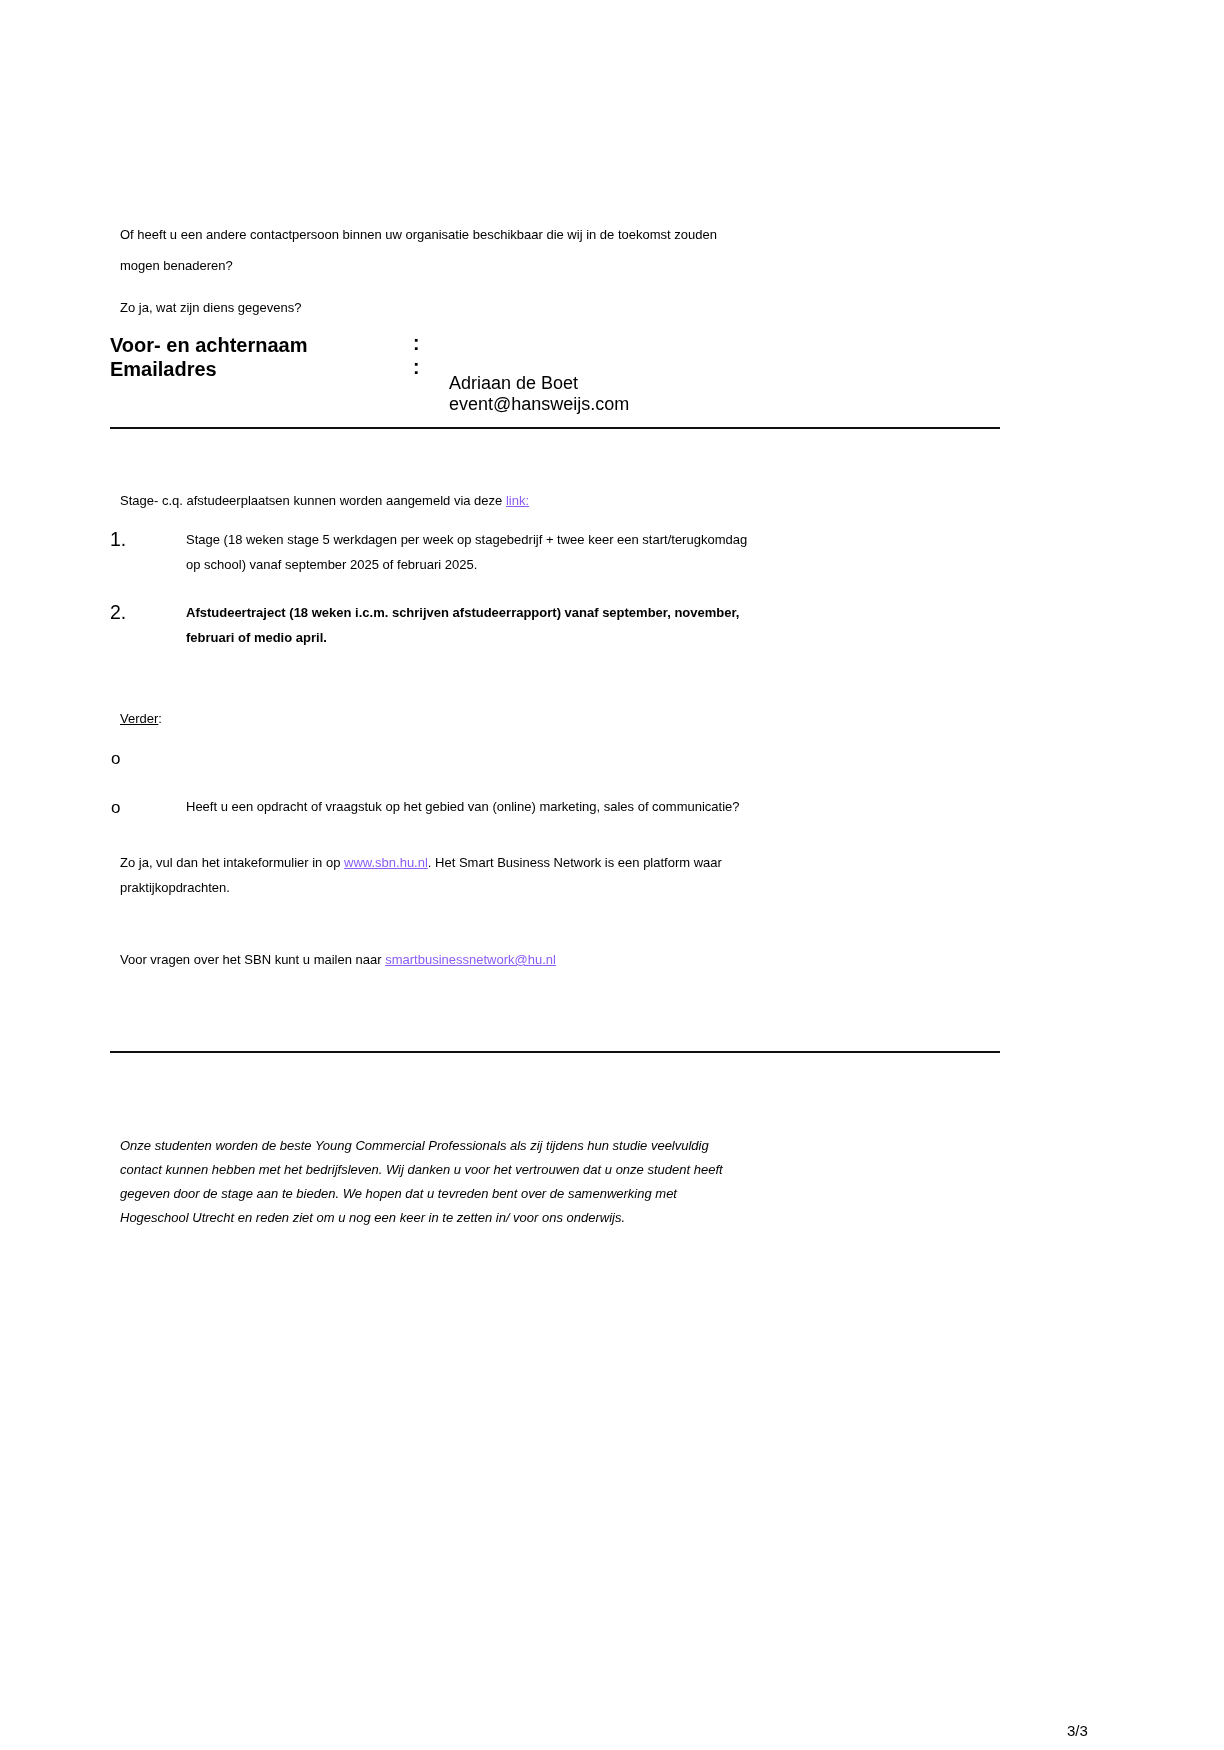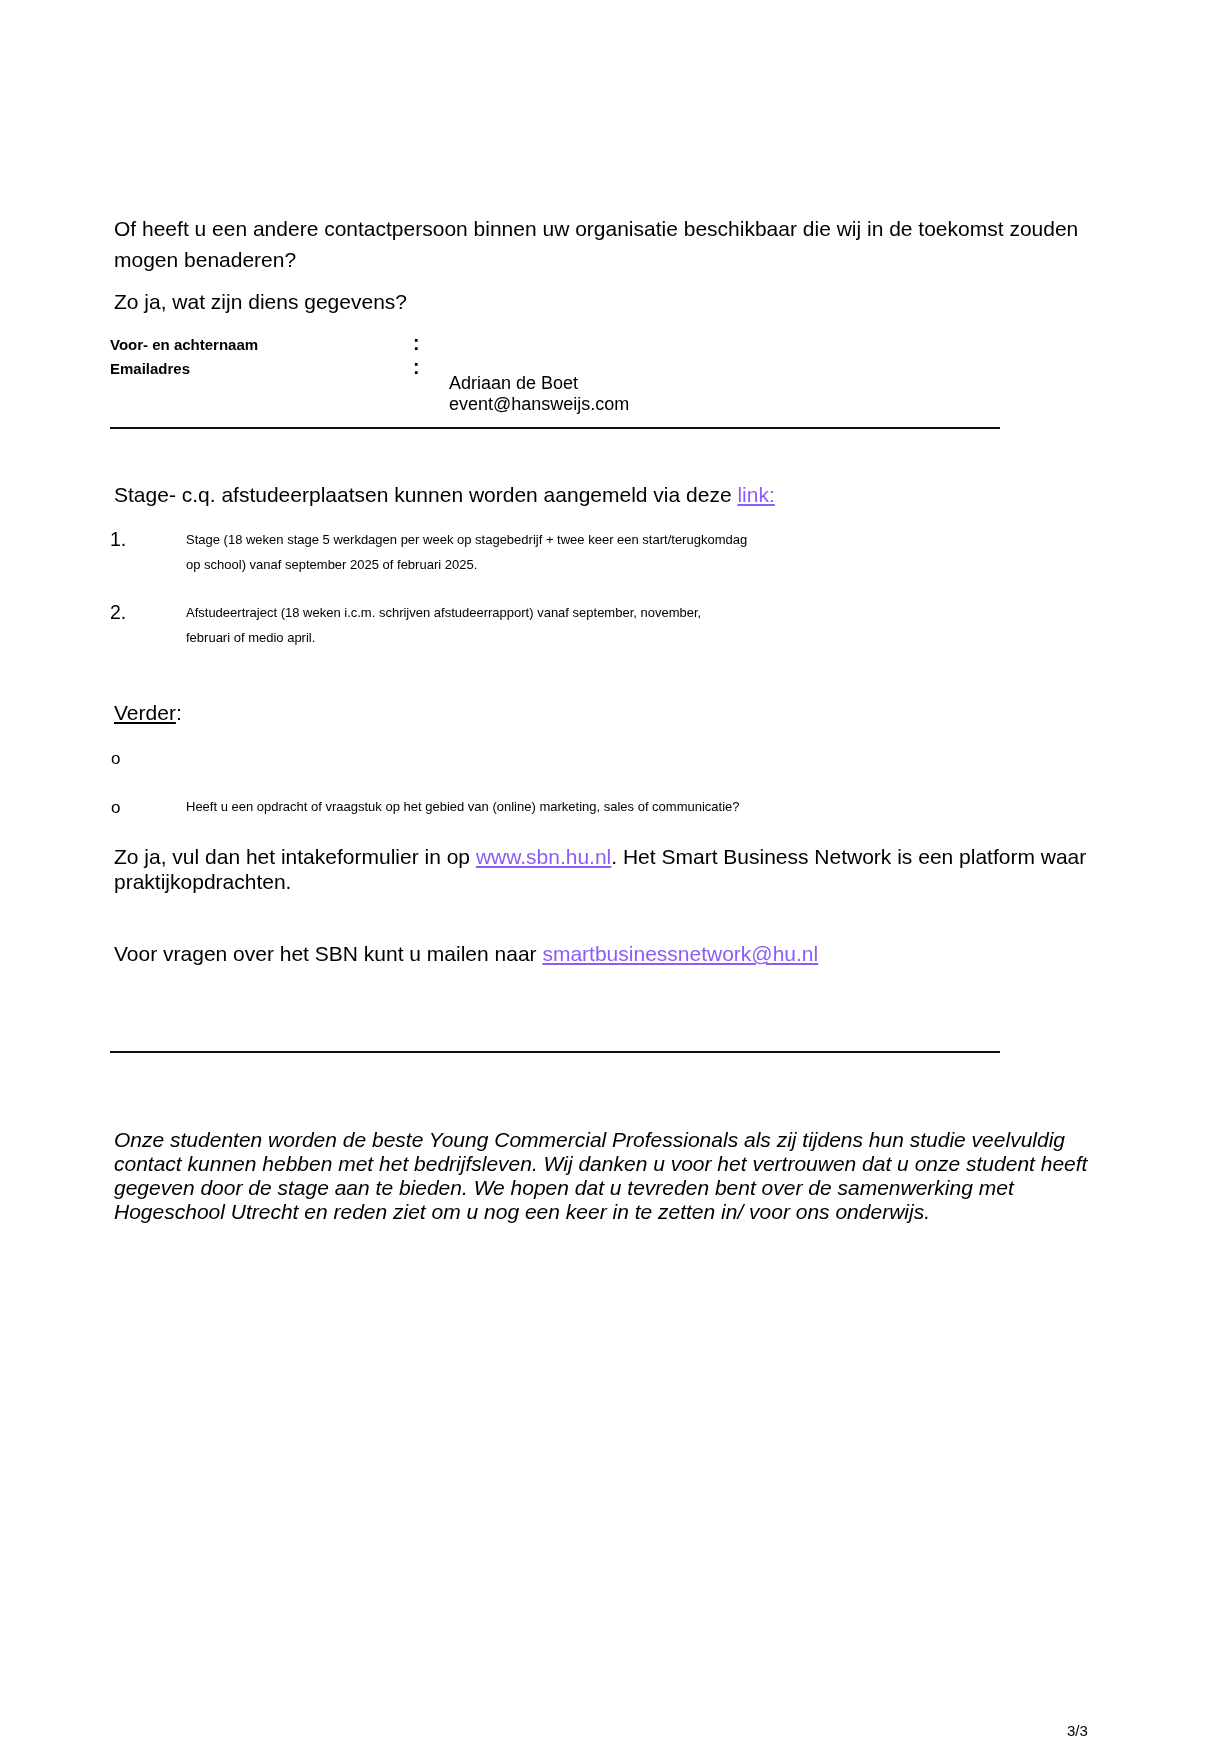--- a/index.html
+++ b/index.html
@@ -1,23 +1,23 @@
 <!DOCTYPE html>
 <html><head>
   <meta charset="utf-8">
   <style>
     html, body { margin: 0; padding: 0; background: #ffffff; }
     body {
       width: 1224px; height: 1750px; position: relative; overflow: hidden;
       font-family: "Liberation Sans", sans-serif; color: #000;
     }
     .page { position: absolute; left: 0; top: 0; width: 1224px; height: 1750px; }
-    .txt { position: absolute; left: 110px; font-size: 21px; line-height: 25px; margin: 4px; }
+    .txt { position: absolute; left: 110px; font-size: 13px; line-height: 25px; margin: 10px; }
     .w-full { width: 990px; }
-    .label { position: absolute; left: 110px; font-size: 15px; font-weight: bold; line-height: 24px; }
+    .label { position: absolute; left: 110px; font-size: 20px; font-weight: bold; line-height: 24px; }
     .colon { position: absolute; left: 413px; font-size: 19.5px; font-weight: bold; line-height: 24px; }
     .value { position: absolute; left: 449px; font-size: 18px; line-height: 20px; margin-top: 28px; }
     .sep { position: absolute; left: 110px; width: 890px; height: 0; border-top: 2px solid #111; }
     .num { position: absolute; left: 110px; font-size: 19.5px; line-height: 25px; }
     .item { position: absolute; left: 186px; width: 920px; font-size: 13px; line-height: 25px; }
     .bullet { position: absolute; left: 111px; font-size: 17px; line-height: 25px; }
     a.lnk { color: #8b5cf6; text-decoration: underline; }
     .u { text-decoration: underline; }
     .ital { font-style: italic; }
     .pagenum { position: absolute; left: 1067px; top: 1721px; font-size: 15px; line-height: 20px; }
@@ -45,21 +45,21 @@
 
   <p class="txt w-full" style="top:478px;"><span>Stage- c.q. afstudeerplaatsen kunnen worden aangemeld via deze </span><a class="lnk" href="#">link:</a></p>
 
   <span class="num" style="top:527px;">1.</span>
   <div class="item" style="top:527px;">
     <div>Stage (18 weken stage 5 werkdagen per week op stagebedrijf + twee keer een start/terugkomdag</div>
     <div>op school) vanaf september 2025 of februari 2025.</div>
   </div>
 
   <span class="num" style="top:600px;">2.</span>
-  <div class="item" style="top:600px;">
+  <div class="item" style="top:600px;font-weight:bold;">
     <div>Afstudeertraject (18 weken i.c.m. schrijven afstudeerrapport) vanaf september, november,</div>
     <div>februari of medio april.</div>
   </div>
 
   <p class="txt" style="top:696px;"><span class="u">Verder</span><span>:</span></p>
 
   <span class="bullet" style="top:746px;">o</span>
 
   <span class="bullet" style="top:795px;">o</span>
   <span class="item" style="top:794px;">Heeft u een opdracht of vraagstuk op het gebied van (online) marketing, sales of communicatie?</span>

